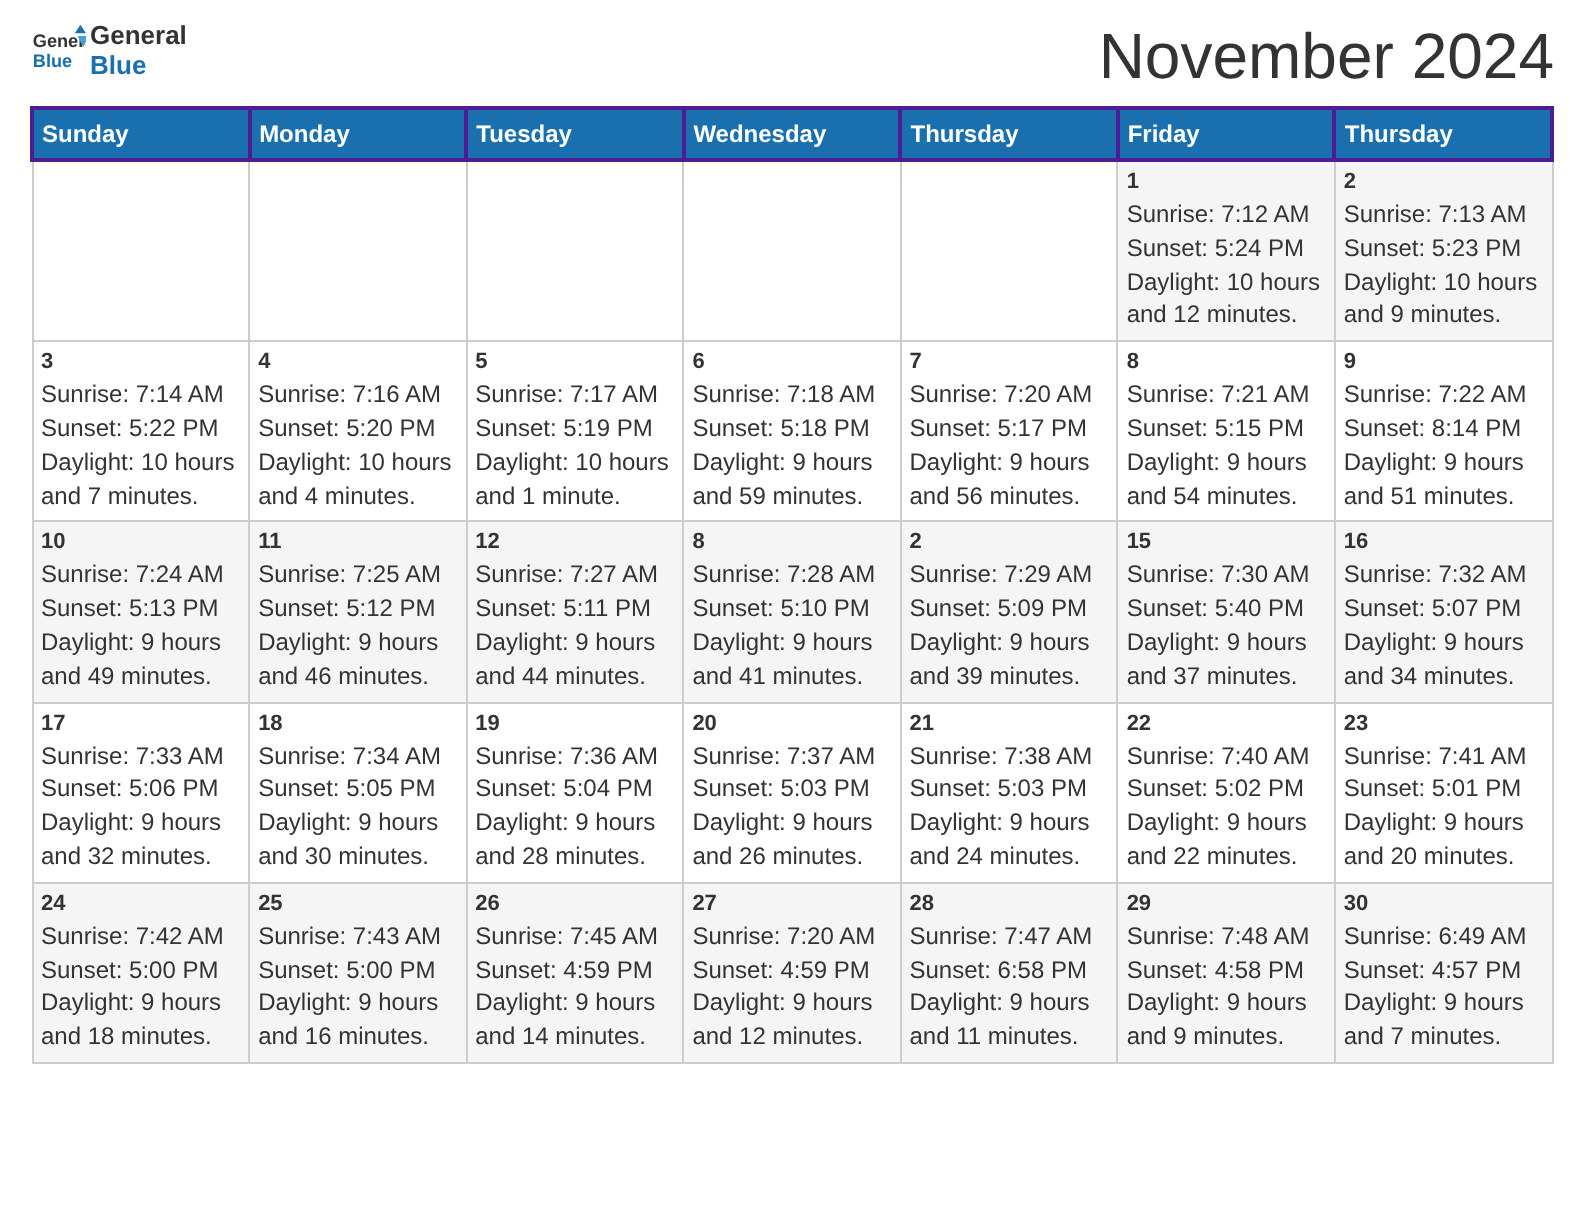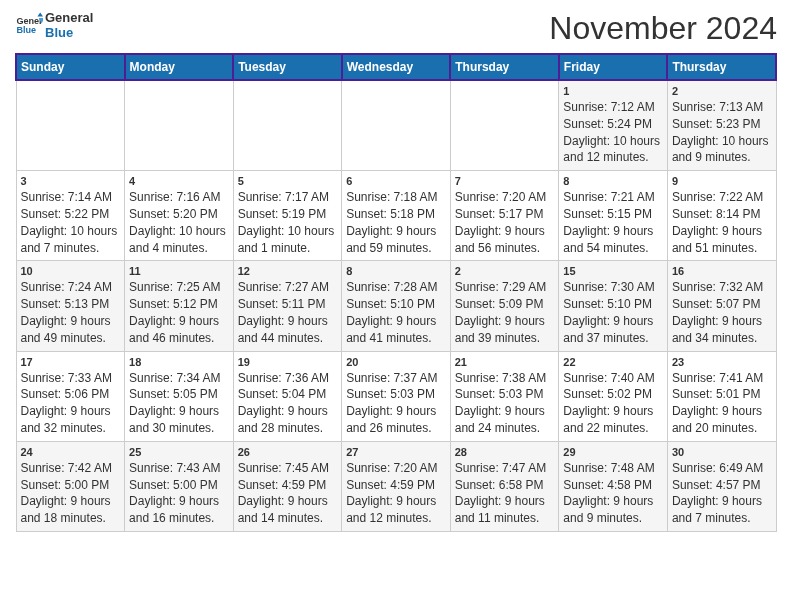--- a/index.html
+++ b/index.html
@@ -202,21 +202,21 @@
         </td>
         <td>
           <span class="day-number">2</span>
           <div class="day-info">Sunrise: 7:29 AM
 Sunset: 5:09 PM
 Daylight: 9 hours and 39 minutes.</div>
         </td>
         <td>
           <span class="day-number">15</span>
           <div class="day-info">Sunrise: 7:30 AM
-Sunset: 5:10 PM
+Sunset: 5:40 PM
 Daylight: 9 hours and 37 minutes.</div>
         </td>
         <td>
           <span class="day-number">16</span>
           <div class="day-info">Sunrise: 7:32 AM
 Sunset: 5:07 PM
 Daylight: 9 hours and 34 minutes.</div>
         </td>
       </tr>
       <tr>

